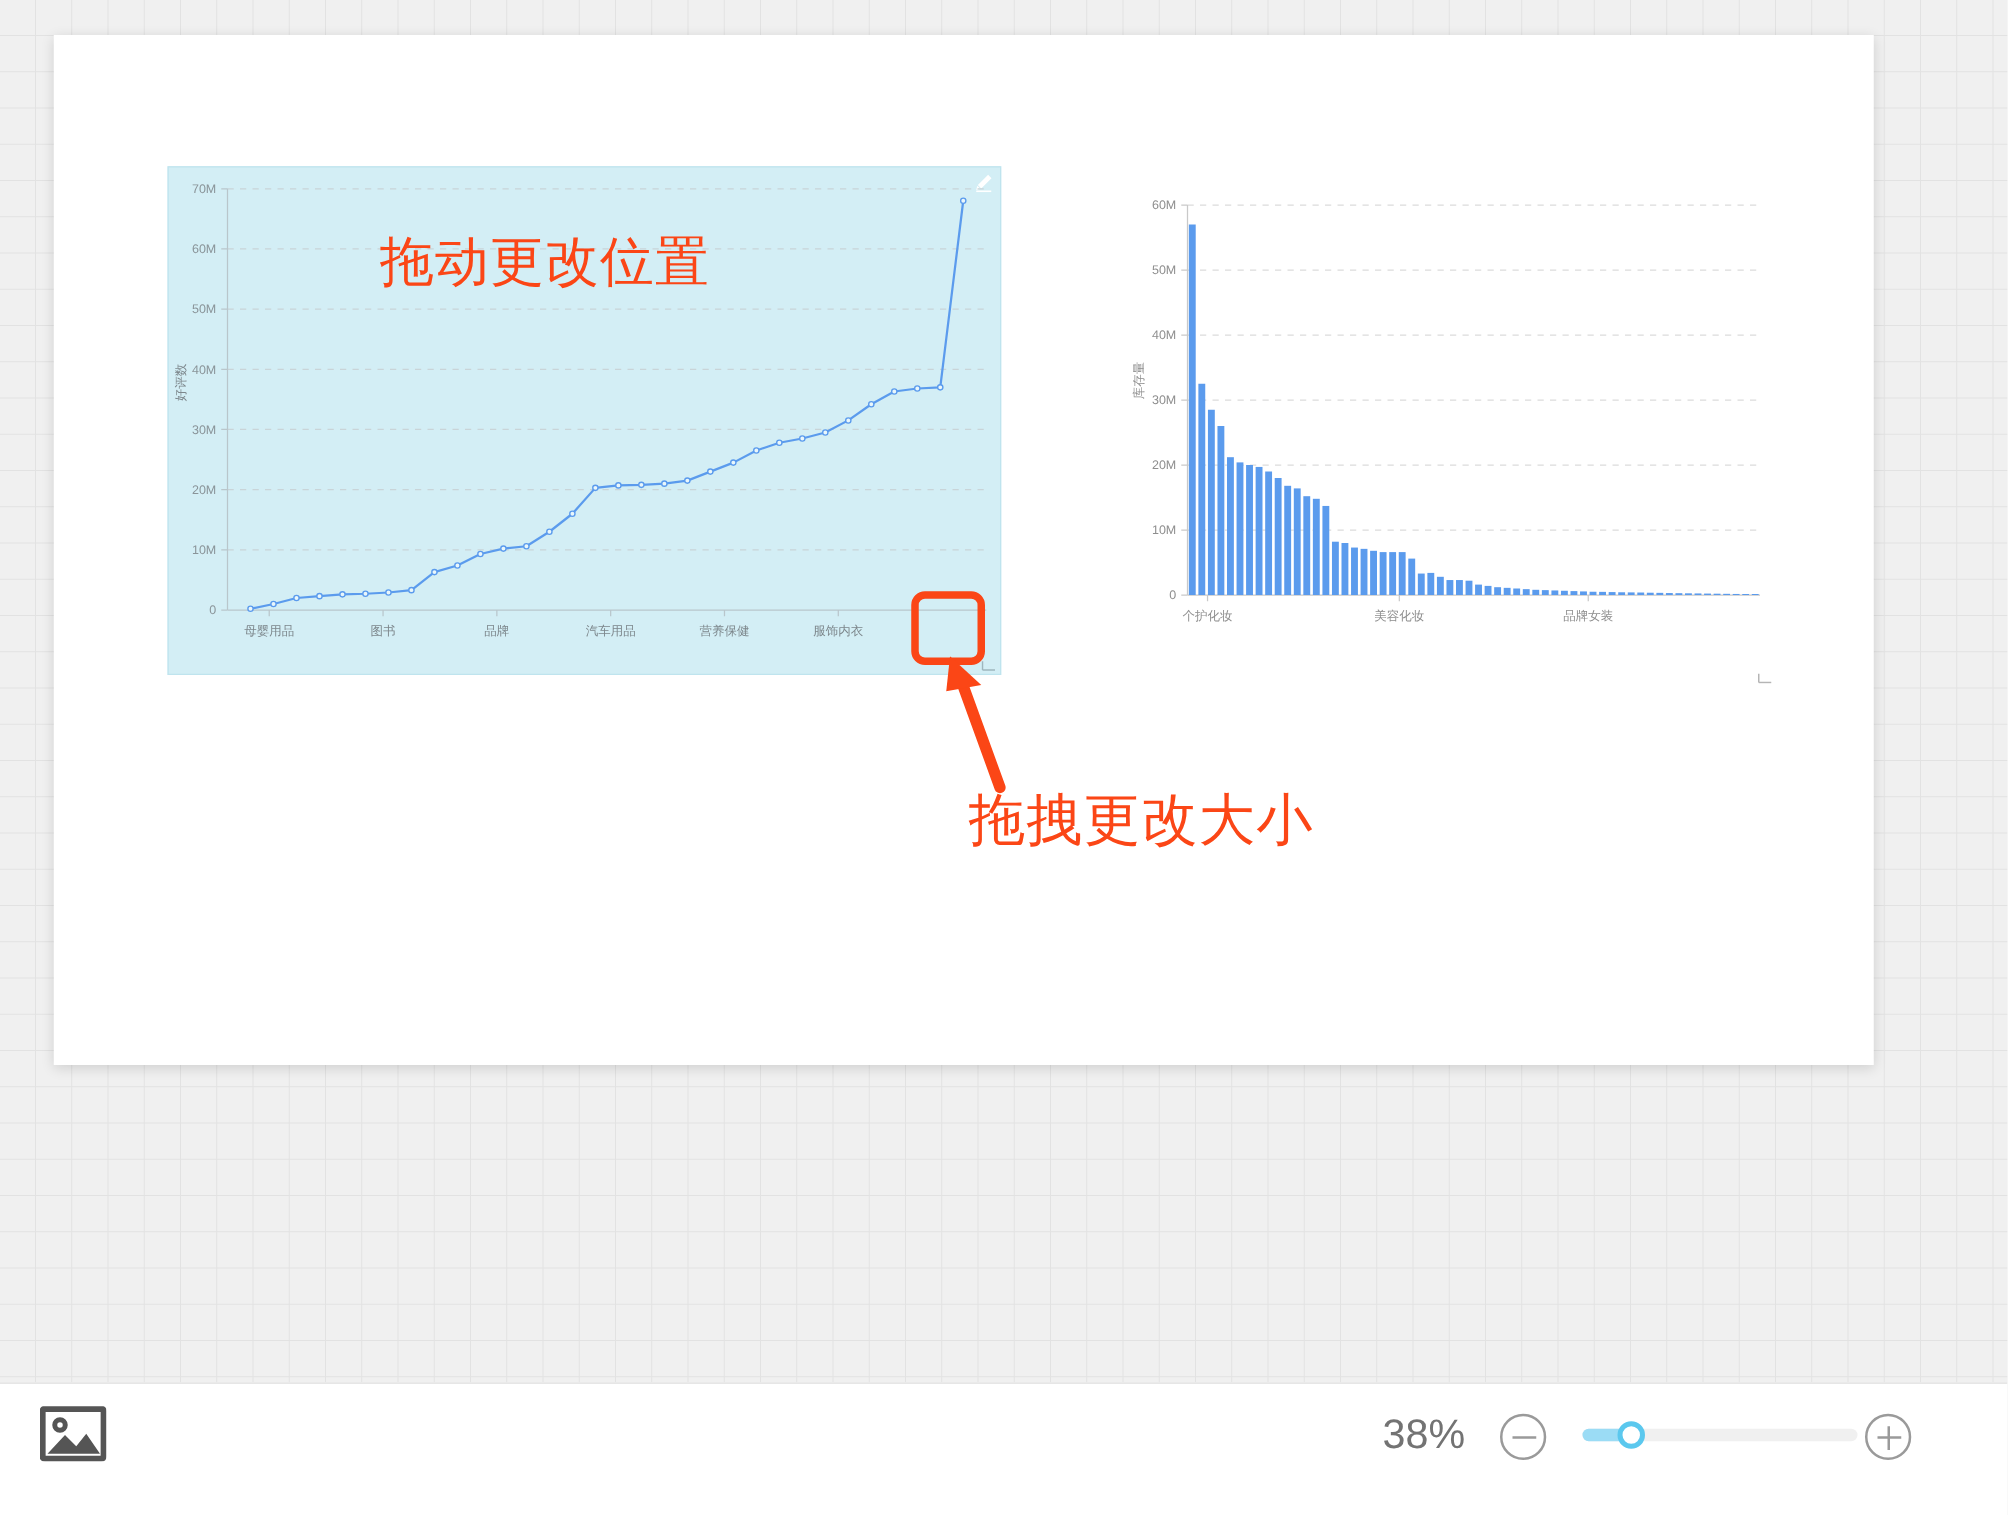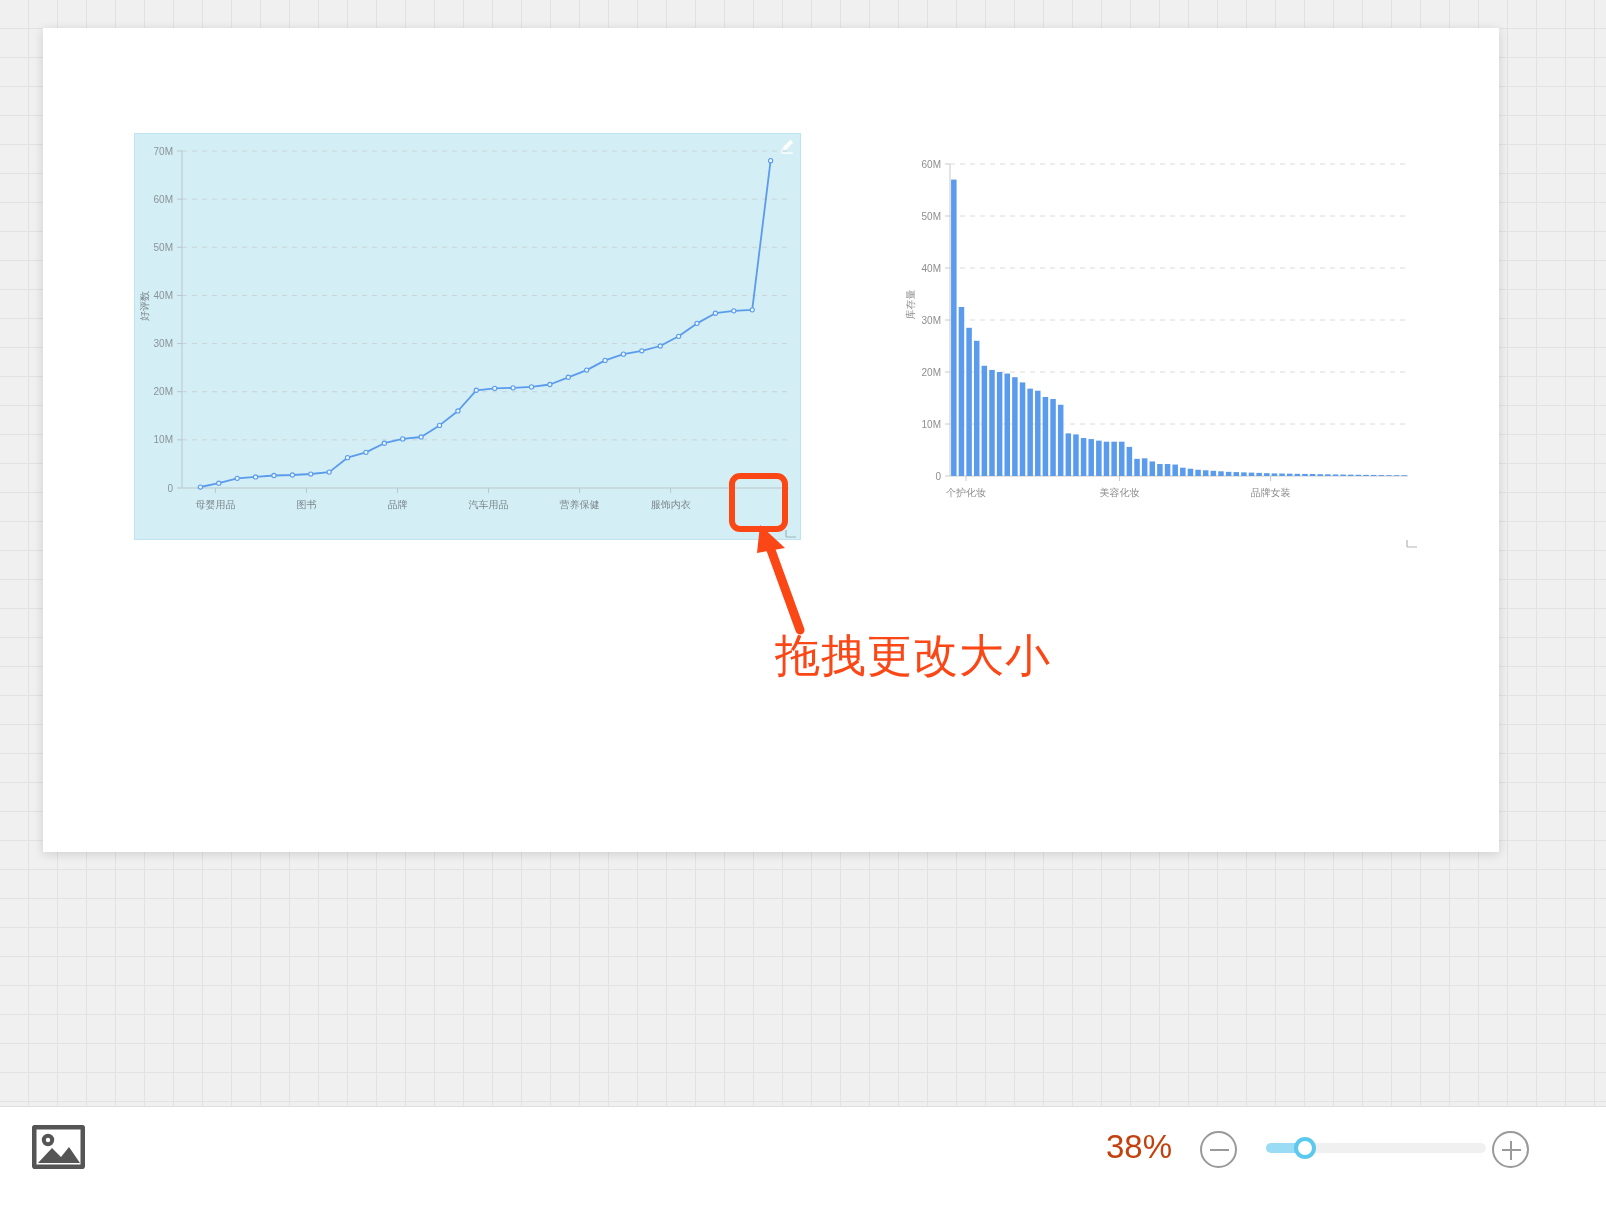--- a/index.html
+++ b/index.html
@@ -77,21 +77,21 @@
   }
 
   
   .toolbar{
     position:absolute;left:0;top:1106px;width:1606px;height:106px;
     background:#ffffff;border-top:1px solid #dedede;
   }
   .img-icon{position:absolute;left:32px;top:1125px;width:53px;height:44px;}
   .zoom-pct{
     position:absolute;left:1106px;top:1128px;
-    font-size:33px;color:#c2410c;
+    font-size:33px;color:#737373;
     font-family:"Liberation Sans",sans-serif;
   }
   .circ-btn{
     position:absolute;width:37px;height:37px;border-radius:50%;
     border:2px solid #9a9a9a;box-sizing:border-box;
   }
   .circ-btn .h{position:absolute;left:8px;top:50%;margin-top:-1px;width:19px;height:2px;background:#9a9a9a;}
   .circ-btn .v{position:absolute;top:8px;left:50%;margin-left:-1px;height:19px;width:2px;background:#9a9a9a;}
   #zoom-out{left:1200px;top:1131px;}
   #zoom-in{left:1492px;top:1131px;}
@@ -192,20 +192,21 @@
             <circle cx="507.8484848484849" cy="217.79285714285714" r="2.1" fill="#eaf7fb" stroke="#5b9bed" stroke-width="1.1"></circle>
             <circle cx="526.2424242424242" cy="212.97857142857143" r="2.1" fill="#eaf7fb" stroke="#5b9bed" stroke-width="1.1"></circle>
             <circle cx="544.6363636363636" cy="203.35" r="2.1" fill="#eaf7fb" stroke="#5b9bed" stroke-width="1.1"></circle>
             <circle cx="563.030303030303" cy="190.35142857142856" r="2.1" fill="#eaf7fb" stroke="#5b9bed" stroke-width="1.1"></circle>
             <circle cx="581.4242424242425" cy="180.24142857142857" r="2.1" fill="#eaf7fb" stroke="#5b9bed" stroke-width="1.1"></circle>
             <circle cx="599.8181818181819" cy="177.83428571428573" r="2.1" fill="#eaf7fb" stroke="#5b9bed" stroke-width="1.1"></circle>
             <circle cx="618.2121212121212" cy="176.87142857142857" r="2.1" fill="#eaf7fb" stroke="#5b9bed" stroke-width="1.1"></circle>
             <circle cx="636.6060606060606" cy="27.628571428571433" r="2.1" fill="#eaf7fb" stroke="#5b9bed" stroke-width="1.1"></circle>
           </svg>
 
+        <div class="anno-in-chart">拖动更改位置</div>
 
         <div class="resize-handle" style="right:4px;bottom:4px;">
           <svg viewBox="0 0 12 12" width="12" height="12" aria-hidden="true">
             <path d="M1 11 L11 11 M1 11 L1 4" stroke="#9fb6bd" stroke-width="1.2" fill="none"></path>
           </svg>
         </div>
       </div>
 
       <div class="chart" id="chart-right">
         <svg class="chart-inner" id="right-svg" viewBox="0 0 520 380" preserveAspectRatio="none">

